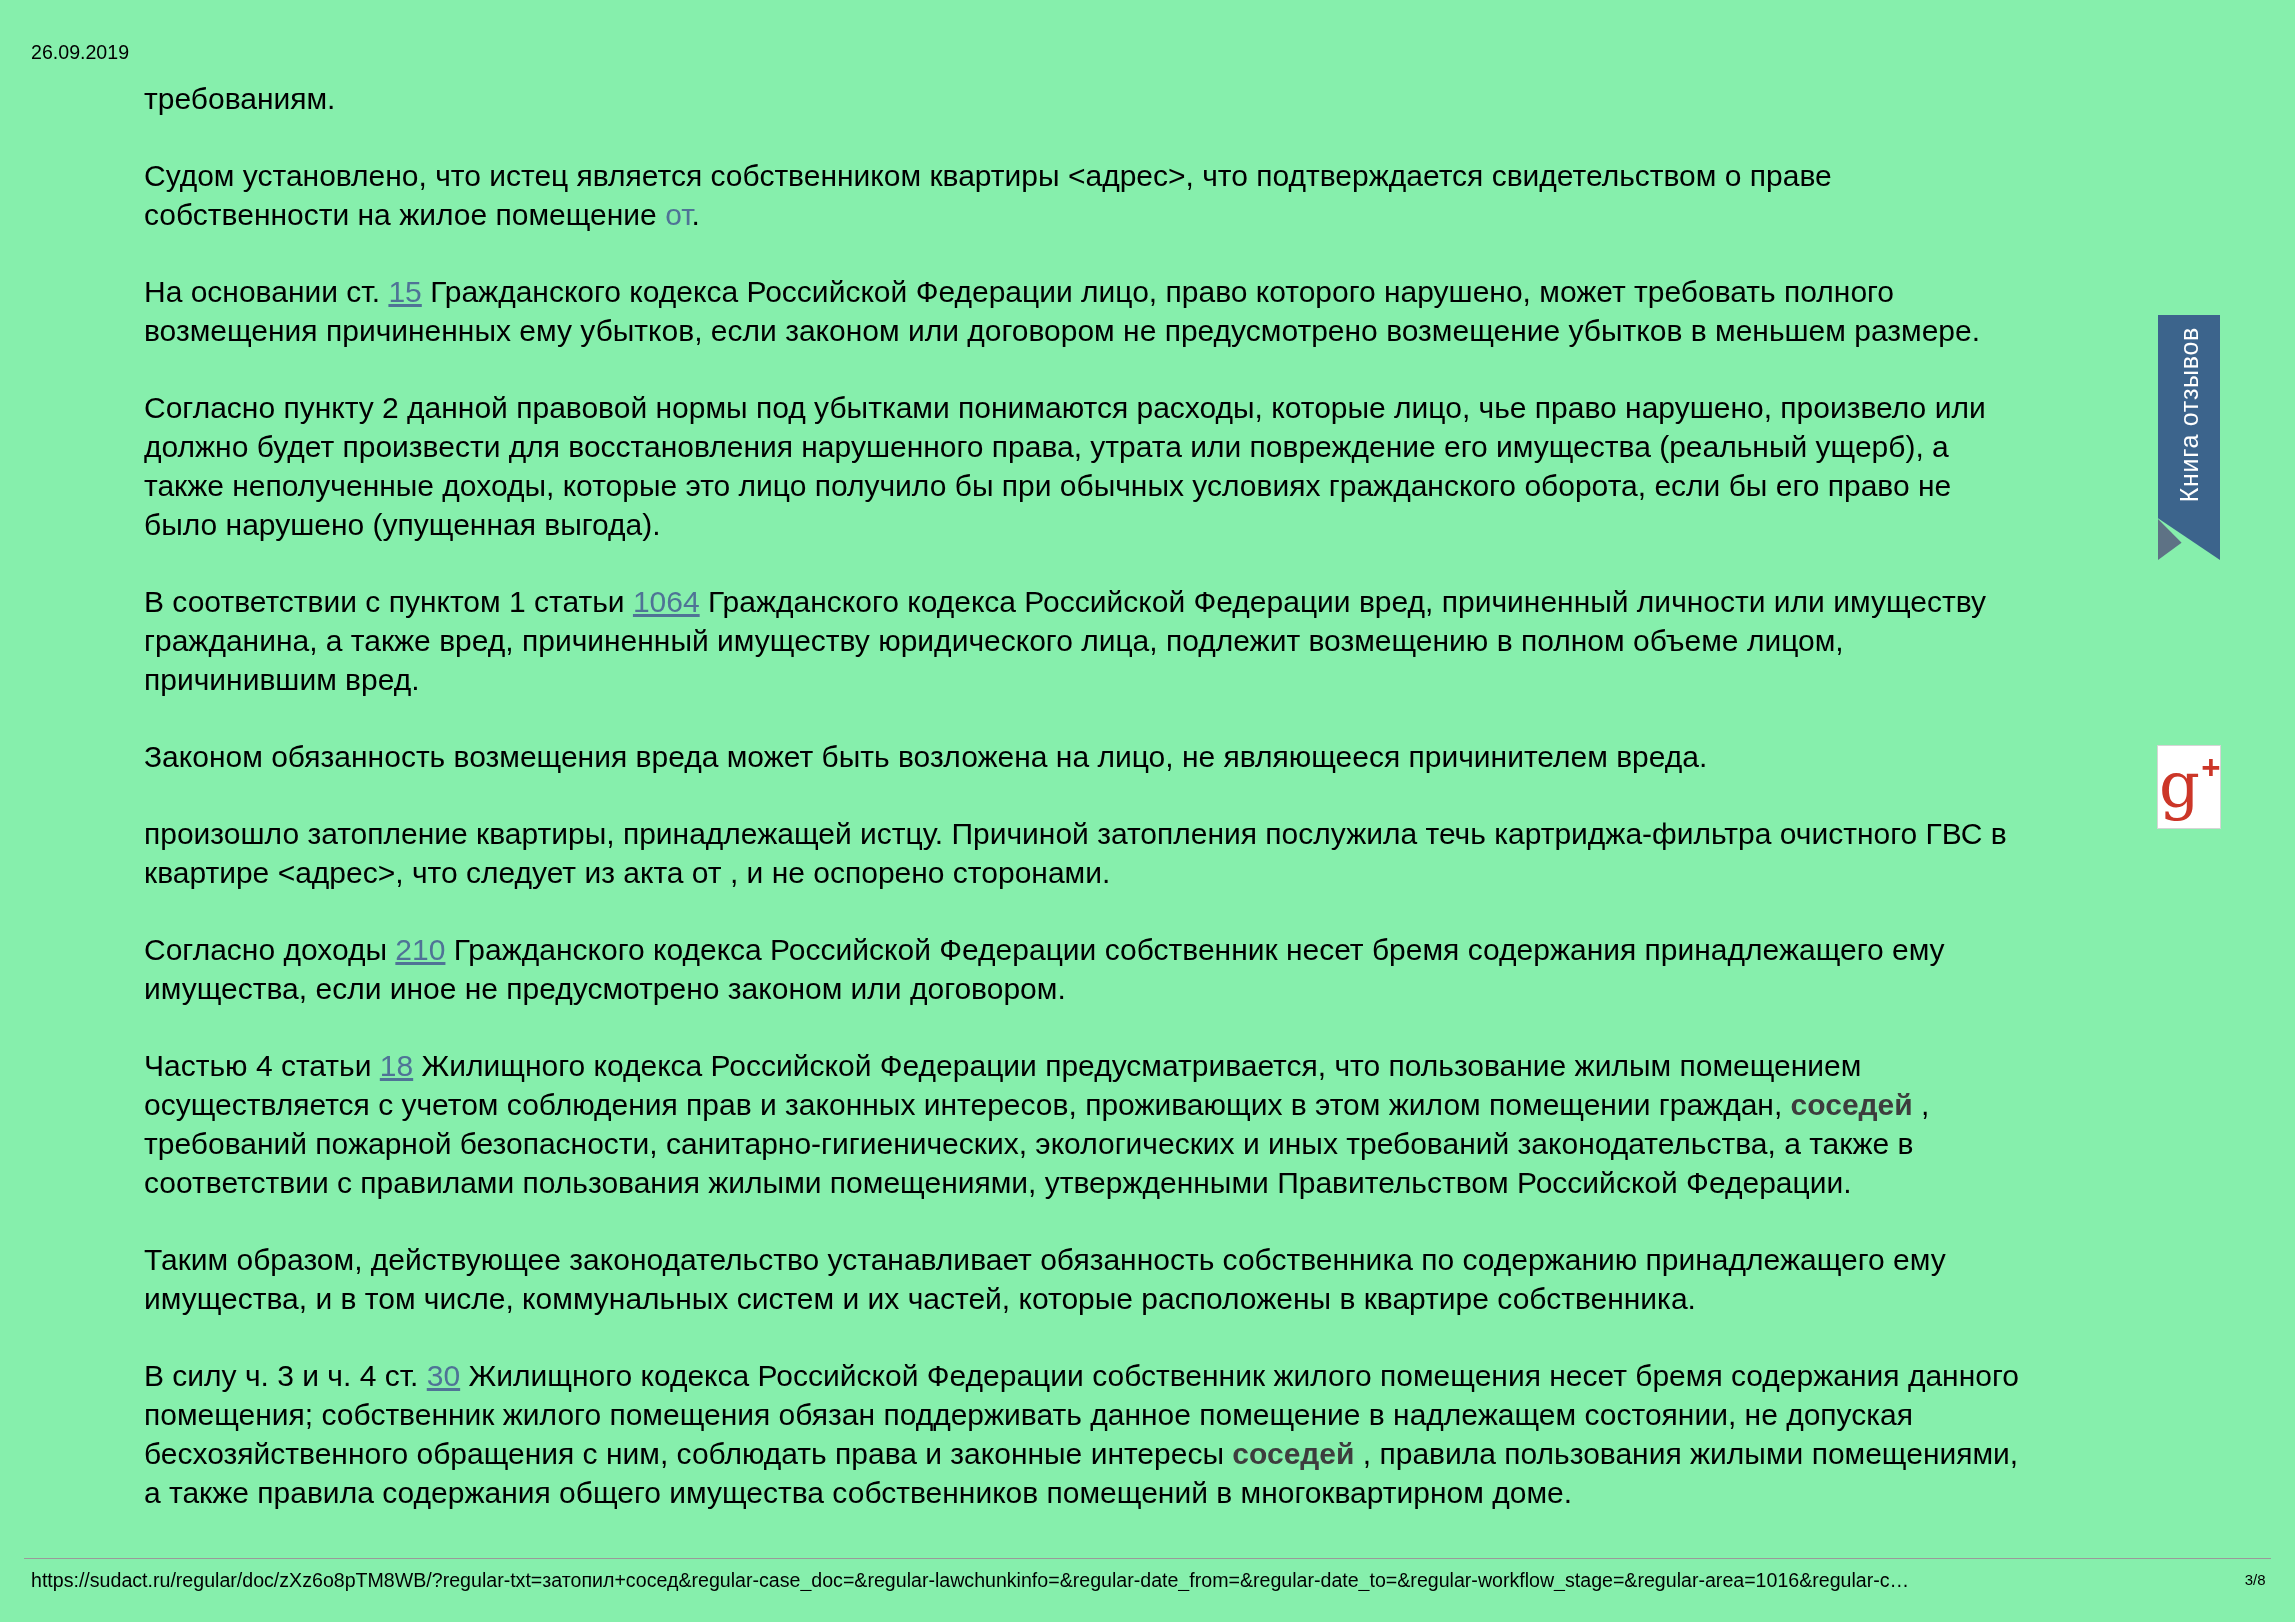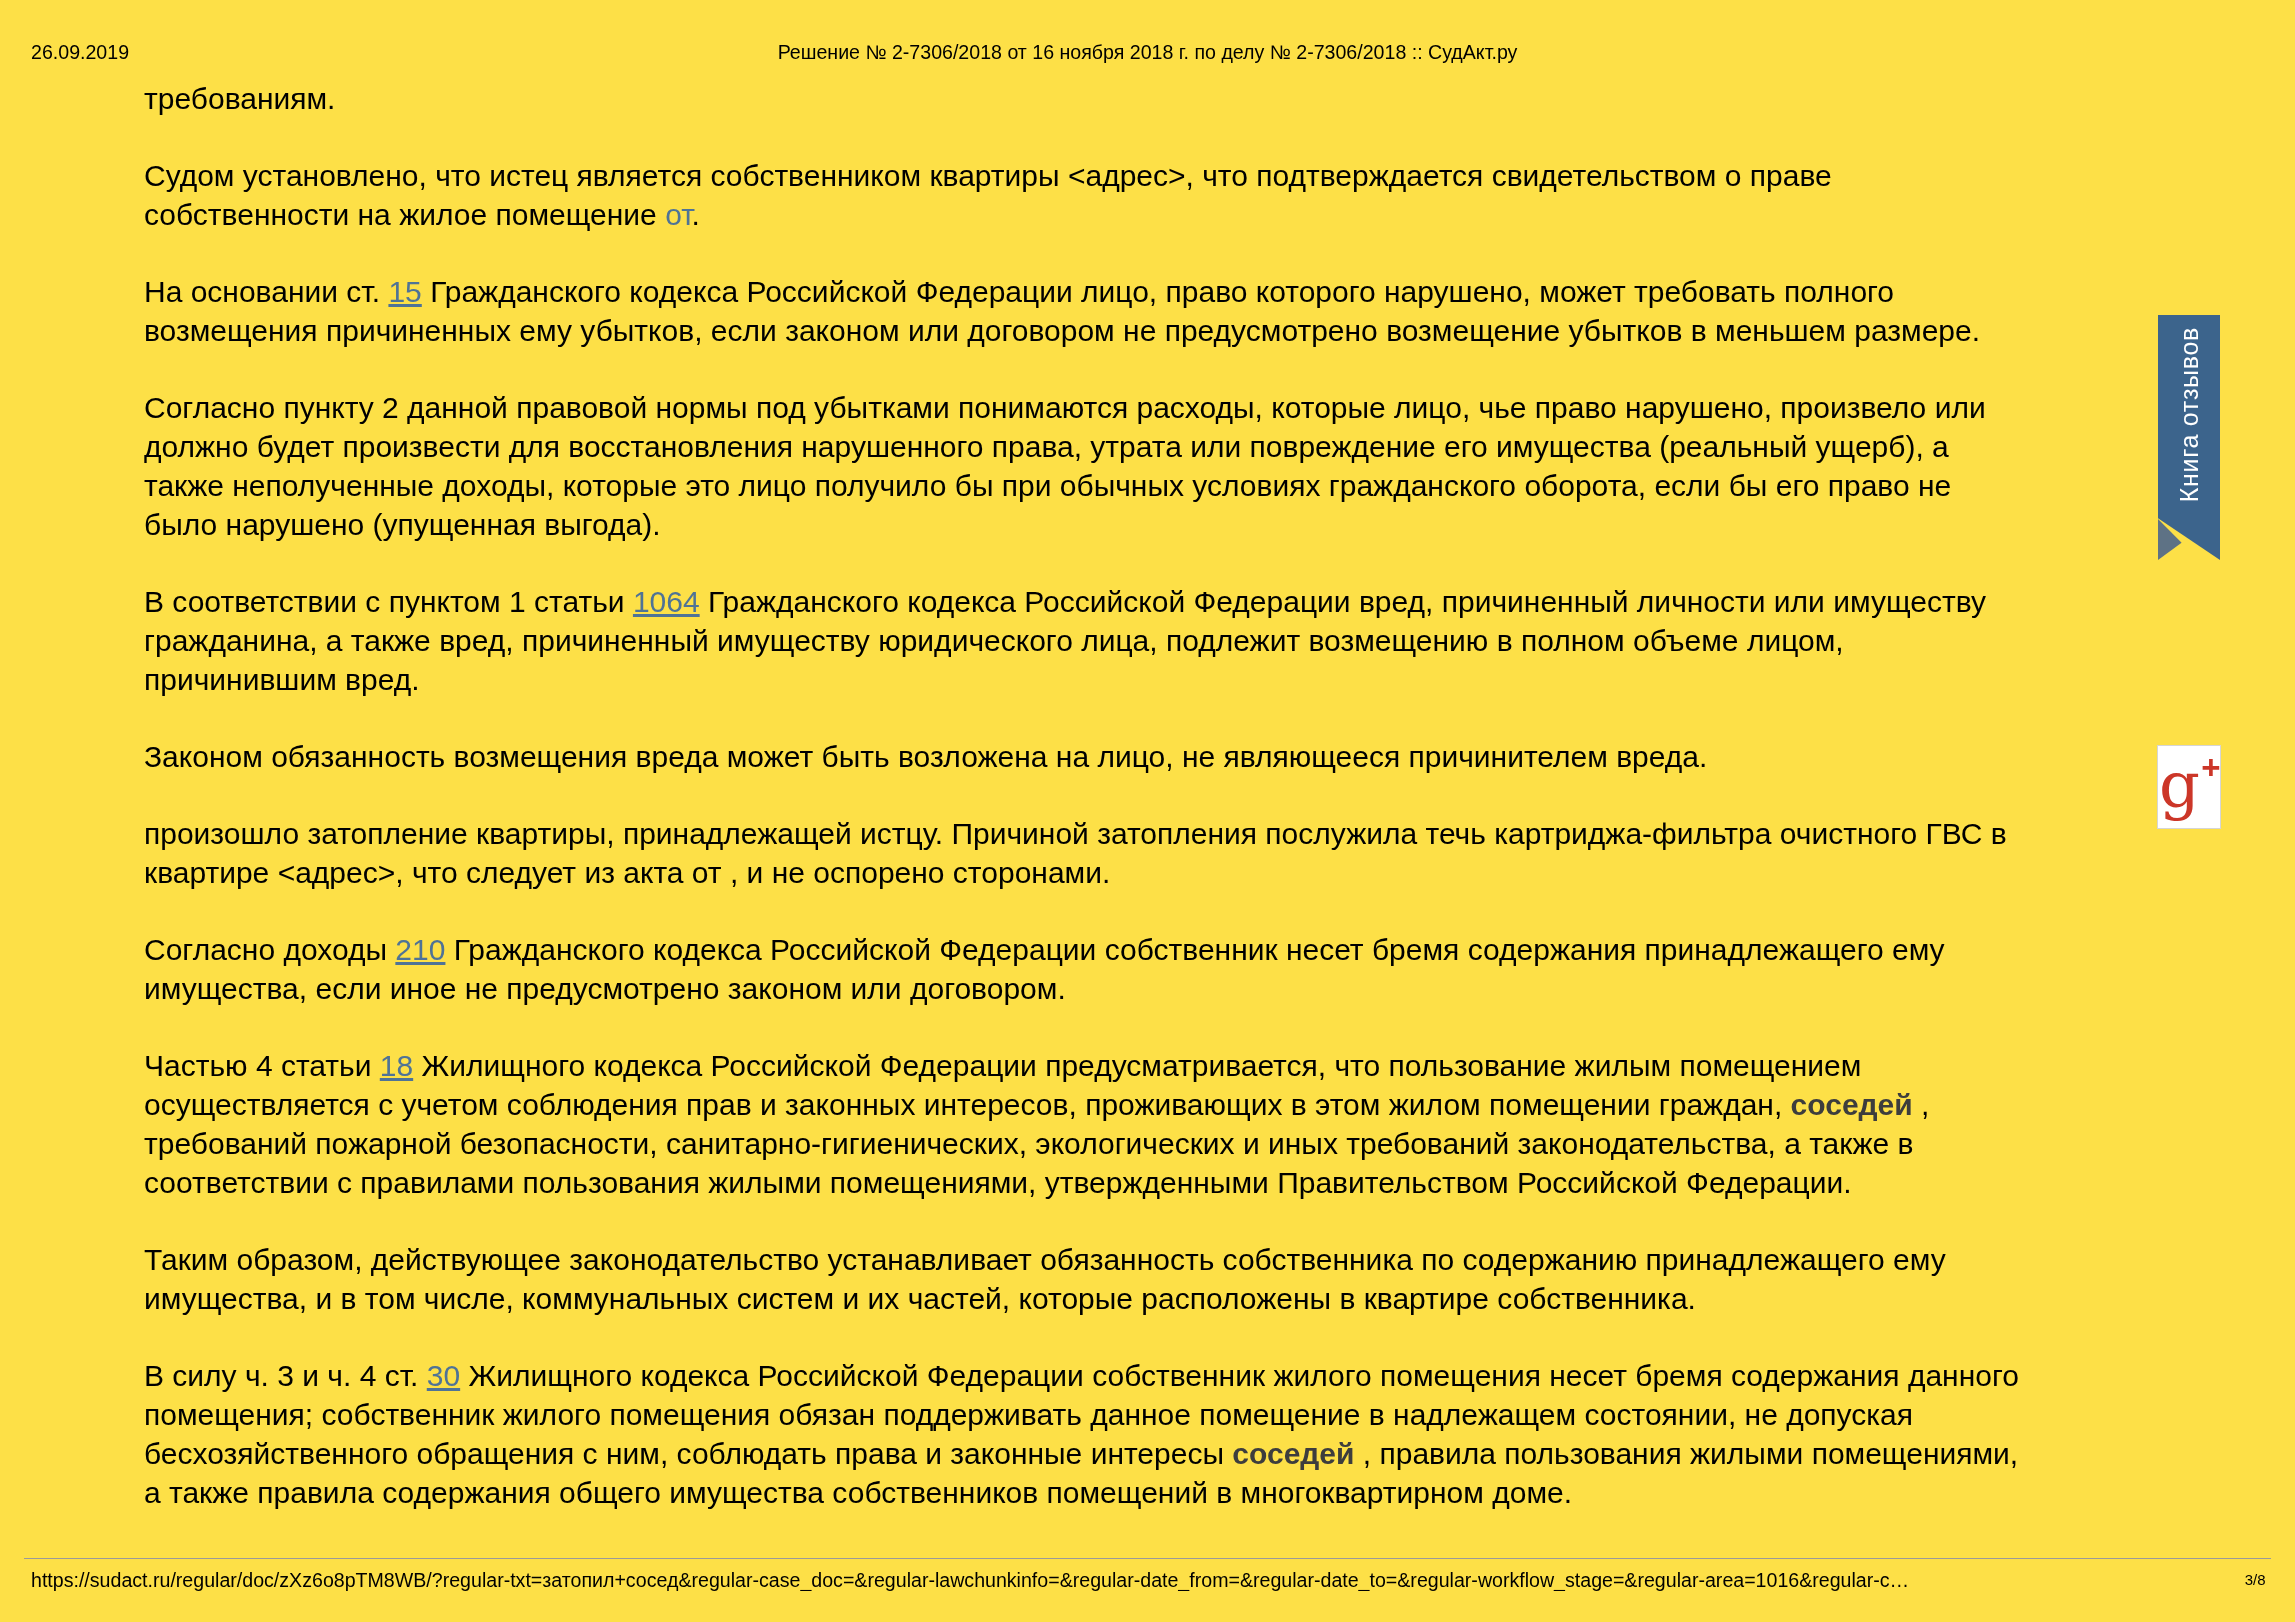--- a/index.html
+++ b/index.html
@@ -1,20 +1,20 @@
 <!DOCTYPE html>
 <html lang="ru" style="--link-color: #4f7396; --ribbon-color: #3c648c; --gplus-color: #cc3628;font-size:10.5px"><head>
 <meta charset="utf-8">
 <style>
   html,body { margin:0; padding:0; background:#e8e8e8; }
   .page {
     position: relative;
     width: 2295px;
     height: 1622px;
-    background: #fde047;
+    background: #86efac;
     overflow: hidden;
     font-family: "Liberation Sans", sans-serif;
     color: #000;
   }
 
   
   .hdr-date {
     position: absolute; left: 31px; top: 41px;
     font-size: 19.6px; line-height: 22px; color:#000;
   }
@@ -91,21 +91,20 @@
     position: absolute; right: 29.4px; top: 1569px;
     font-size: 15px; line-height: 22px; color:#000;
   }
 </style>
 </head>
 <body>
 
 <div class="page">
 
   <div class="hdr-date">26.09.2019</div>
-  <div class="hdr-title">Решение № 2-7306/2018 от 16 ноября 2018 г. по делу № 2-7306/2018 :: СудАкт.ру</div>
 
   <div class="doc-body">
       <p class="para"><span class="seg-plain">требованиям.</span></p>
       <p class="para"><span class="seg-plain">Судом установлено, что истец является собственником квартиры &lt;адрес&gt;, что подтверждается свидетельством о праве
 собственности на жилое помещение </span><a class="seg-link">от</a><span class="seg-plain">.</span></p>
       <p class="para"><span class="seg-plain">На основании ст. </span><a class="seg-linku">15</a><span class="seg-plain"> Гражданского кодекса Российской Федерации лицо, право которого нарушено, может требовать полного
 возмещения причиненных ему убытков, если законом или договором не предусмотрено возмещение убытков в меньшем размере.</span></p>
       <p class="para"><span class="seg-plain">Согласно пункту 2 данной правовой нормы под убытками понимаются расходы, которые лицо, чье право нарушено, произвело или
 должно будет произвести для восстановления нарушенного права, утрата или повреждение его имущества (реальный ущерб), а
 также неполученные доходы, которые это лицо получило бы при обычных условиях гражданского оборота, если бы его право не

